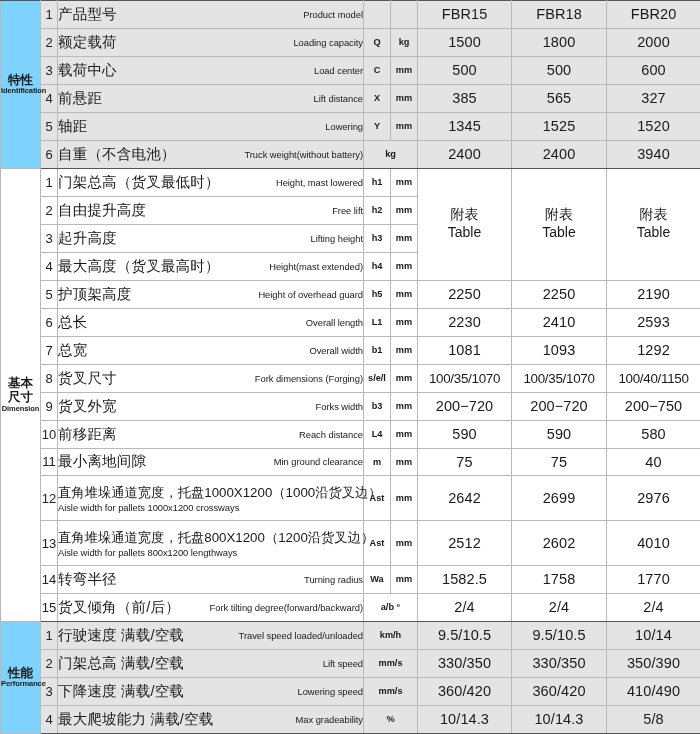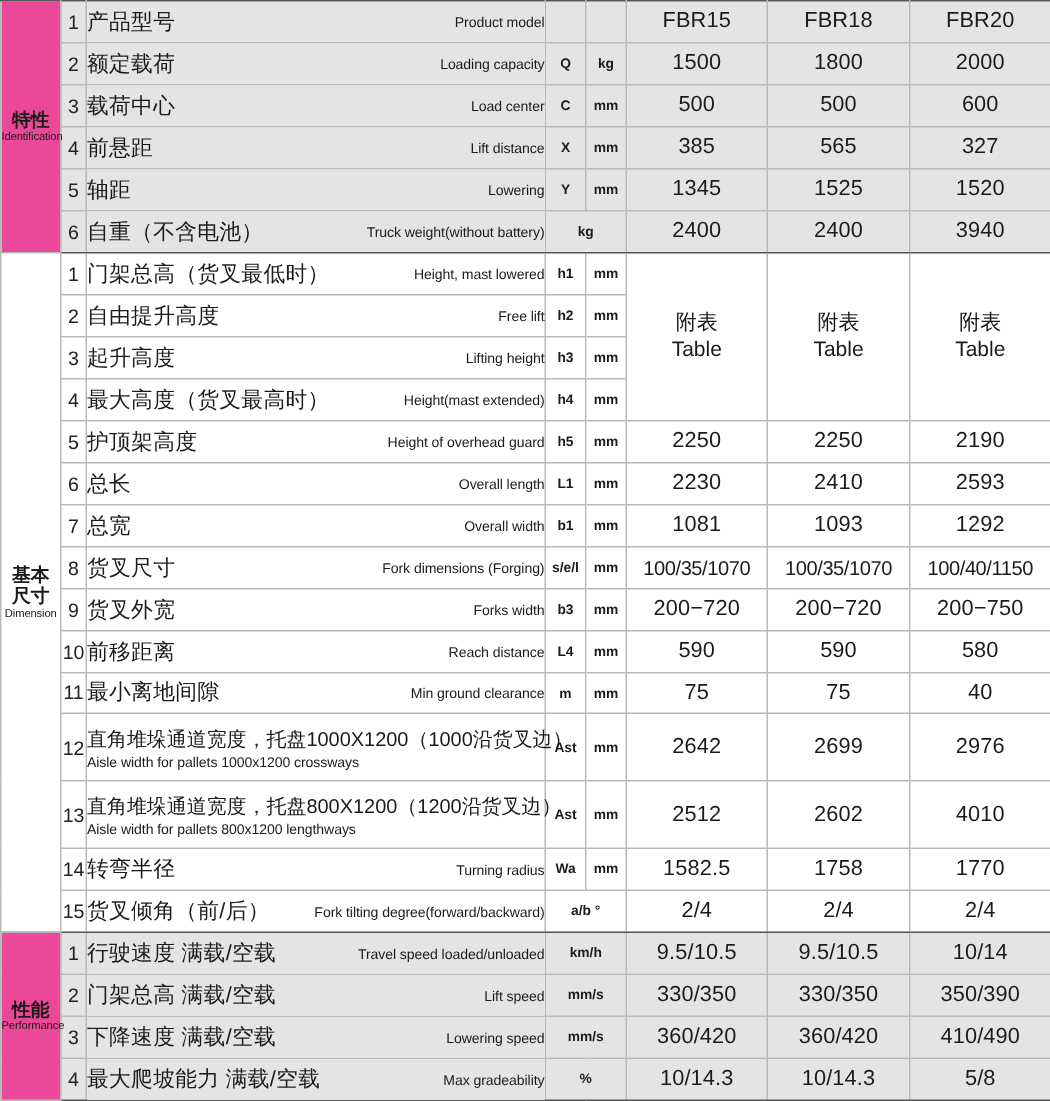--- a/index.html
+++ b/index.html
@@ -34,21 +34,21 @@
 
   .grp{
     text-align:center;
     font-size:12px;
     line-height:1.18;
     font-weight:bold;
     border-left:1px solid #8e8e8e;
     border-right:1px solid #8e8e8e;
   }
   .grp .zh{display:block;font-size:12.5px;}
-  .grp .en{display:block;font-size:7.5px;font-weight:normal;letter-spacing:-0.1px;}
+  .grp .en{display:block;font-size:7.5px;font-weight:bold;letter-spacing:-0.1px;}
 
   td.num{
     text-align:center;
     font-size:13px;
     color:#222;
     border-right:1px solid #9a9a9a;
   }
   td.label{
     position:relative;
     padding:0 5px 0 6px;
@@ -98,21 +98,21 @@
     letter-spacing:0.1px;
   }
   td.val.small{font-size:13.4px;letter-spacing:-0.3px;}
   td.tablecell{
     text-align:center;
     font-size:14px;
     line-height:1.28;
     margin-top:44px;
   }
   .band-gray td{background:#e4e4e4;}
-  td.grp.gray{background:#ec4899;}
+  td.grp.gray{background:#7dd3fc;}
 
   
   tr.sec-end td{border-bottom:1px solid #555;}
   tr.sec-start td{border-top:1px solid #555;}
   table.spec{border-top:1px solid #ffffff;}
 </style>
 </head>
 <body>
 
 <table class="spec">

